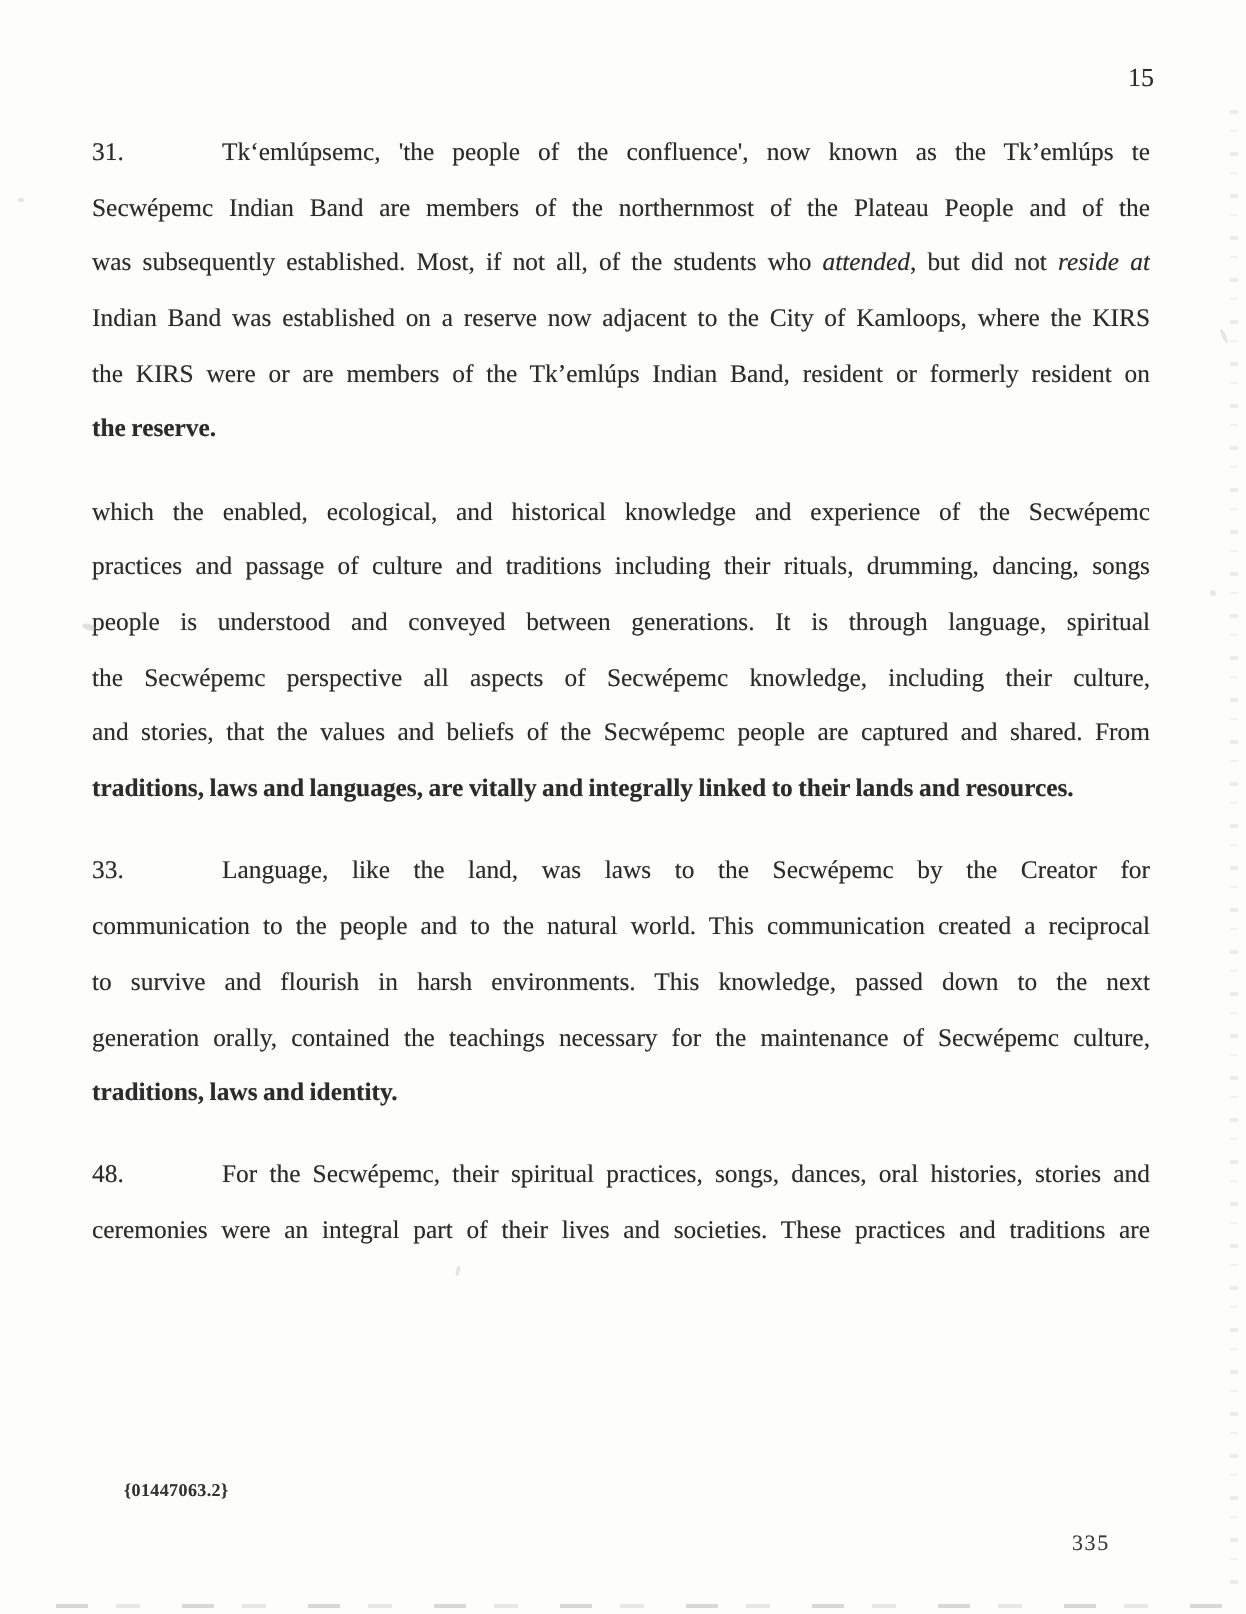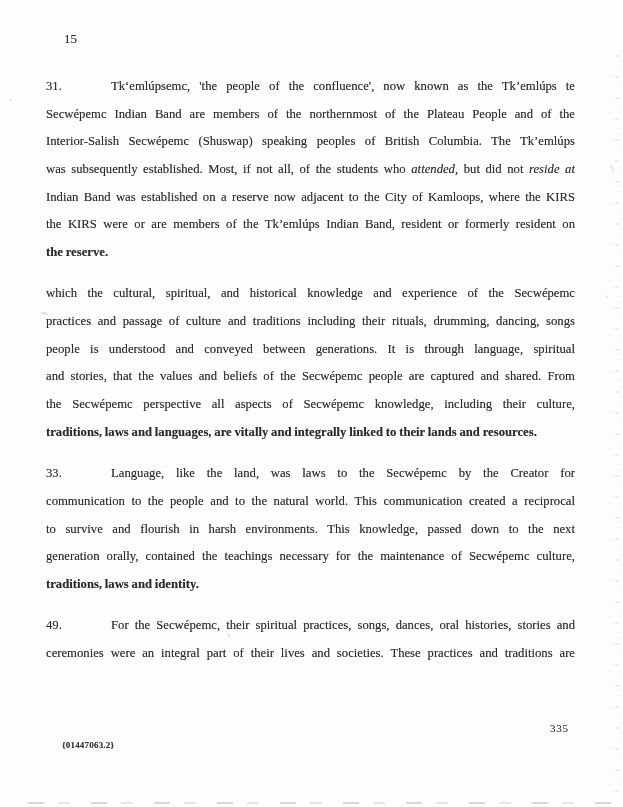--- a/index.html
+++ b/index.html
@@ -12,30 +12,30 @@
     width: 623px;
     height: 807px;
     background: #fdfdfc;
     overflow: hidden;
     font-family: "Liberation Serif", "DejaVu Serif", serif;
     color: #2b2b2b;
   }
   .page-header {
     position: absolute;
     top: 25px;
-    left: 64px;
+    left: 48px;
     width: 529px;
-    text-align: left;
+    text-align: right;
     font-size: 13px;
     line-height: 27.7px;
     text-shadow: 0 0 0.4px rgba(43,43,43,0.45);
   }
   .body-text {
     position: absolute;
-    top: 73px;
+    top: 63px;
     left: 46px;
     width: 529px;
     font-size: 12.7px;
     word-spacing: -0.4px;
     text-shadow: 0 0 0.4px rgba(43,43,43,0.45);
   }
   .para {
     margin: 0 0 13.6px 0;
   }
   .line {
@@ -62,27 +62,26 @@
     top: 740px;
     left: 62px;
     font-size: 9px;
     letter-spacing: 0.2px;
     color: #333;
     text-shadow: 0 0 0.3px rgba(43,43,43,0.4);
     font-weight: bold;
   }
   .footer-page {
     position: absolute;
-    top: 722px;
+    top: 766px;
     left: 536px;
     font-size: 11px;
     letter-spacing: 0.8px;
     color: #3a3a3a;
     text-shadow: 0 0 0.3px rgba(43,43,43,0.4);
-    margin-left: 14px;
   }
   
   .edge-noise-right {
     position: absolute;
     top: 55px;
     bottom: 10px;
     right: 4px;
     width: 4px;
     background: repeating-linear-gradient(
       180deg,
@@ -123,46 +122,45 @@
 
 <div class="page">
 
   <div class="page-header">15</div>
 
   <div class="body-text">
 
     <div class="para">
       <div class="line"><span class="pnum">31.</span><span>Tk‘emlúpsemc, 'the people of the confluence', now known as the Tk’emlúps te</span></div>
       <div class="line"><span>Secwépemc Indian Band are members of the northernmost of the Plateau People and of the</span></div>
-      <div class="line"><span>Interior-Salish Secwépemc (Shuswap) speaking peoples of British Columbia.  The Tk’emlúps</span></div>
       <div class="line"><span>was subsequently established.  Most, if not all, of the students who </span><span class="it">attended</span><span>, but did not </span><span class="it">reside at</span></div>
       <div class="line"><span>Indian Band was established on a reserve now adjacent to the City of Kamloops, where the KIRS</span></div>
       <div class="line"><span>the KIRS were or are members of the Tk’emlúps Indian Band, resident or formerly resident on</span></div>
       <div class="line end"><span>the reserve.</span></div>
     </div>
 
     <div class="para">
-      <div class="line"><span>which the cultural, spiritual, and historical knowledge and experience of the Secwépemc</span></div>
+      <div class="line"><span>which the enabled, ecological, and historical knowledge and experience of the Secwépemc</span></div>
       <div class="line"><span>practices and passage of culture and traditions including their rituals, drumming, dancing, songs</span></div>
       <div class="line"><span>people is understood and conveyed between generations.  It is through language, spiritual</span></div>
+      <div class="line"><span>the Secwépemc perspective all aspects of Secwépemc knowledge, including their culture,</span></div>
       <div class="line"><span>and stories, that the values and beliefs of the Secwépemc people are captured and shared.  From</span></div>
-      <div class="line"><span>the Secwépemc perspective all aspects of Secwépemc knowledge, including their culture,</span></div>
       <div class="line end"><span>traditions, laws and languages, are vitally and integrally linked to their lands and resources.</span></div>
     </div>
 
     <div class="para">
       <div class="line"><span class="pnum">33.</span><span>Language, like the land, was laws to the Secwépemc by the Creator for</span></div>
       <div class="line"><span>communication to the people and to the natural world. This communication created a reciprocal</span></div>
       <div class="line"><span>to survive and flourish in harsh environments. This knowledge, passed down to the next</span></div>
       <div class="line"><span>generation orally, contained the teachings necessary for the maintenance of Secwépemc culture,</span></div>
       <div class="line end"><span>traditions, laws and identity.</span></div>
     </div>
 
     <div class="para">
-      <div class="line"><span class="pnum">49.</span><span>For the Secwépemc, their spiritual practices, songs, dances, oral histories, stories and</span></div>
+      <div class="line"><span class="pnum">48.</span><span>For the Secwépemc, their spiritual practices, songs, dances, oral histories, stories and</span></div>
       <div class="line"><span>ceremonies were an integral part of their lives and societies.  These practices and traditions are</span></div>
     </div>
 
   </div>
 
   <div class="footer-doc">{01447063.2}</div>
   <div class="footer-page">335</div>
 
   <div class="edge-noise-right"></div>
   <div class="edge-noise-bottom"></div>

